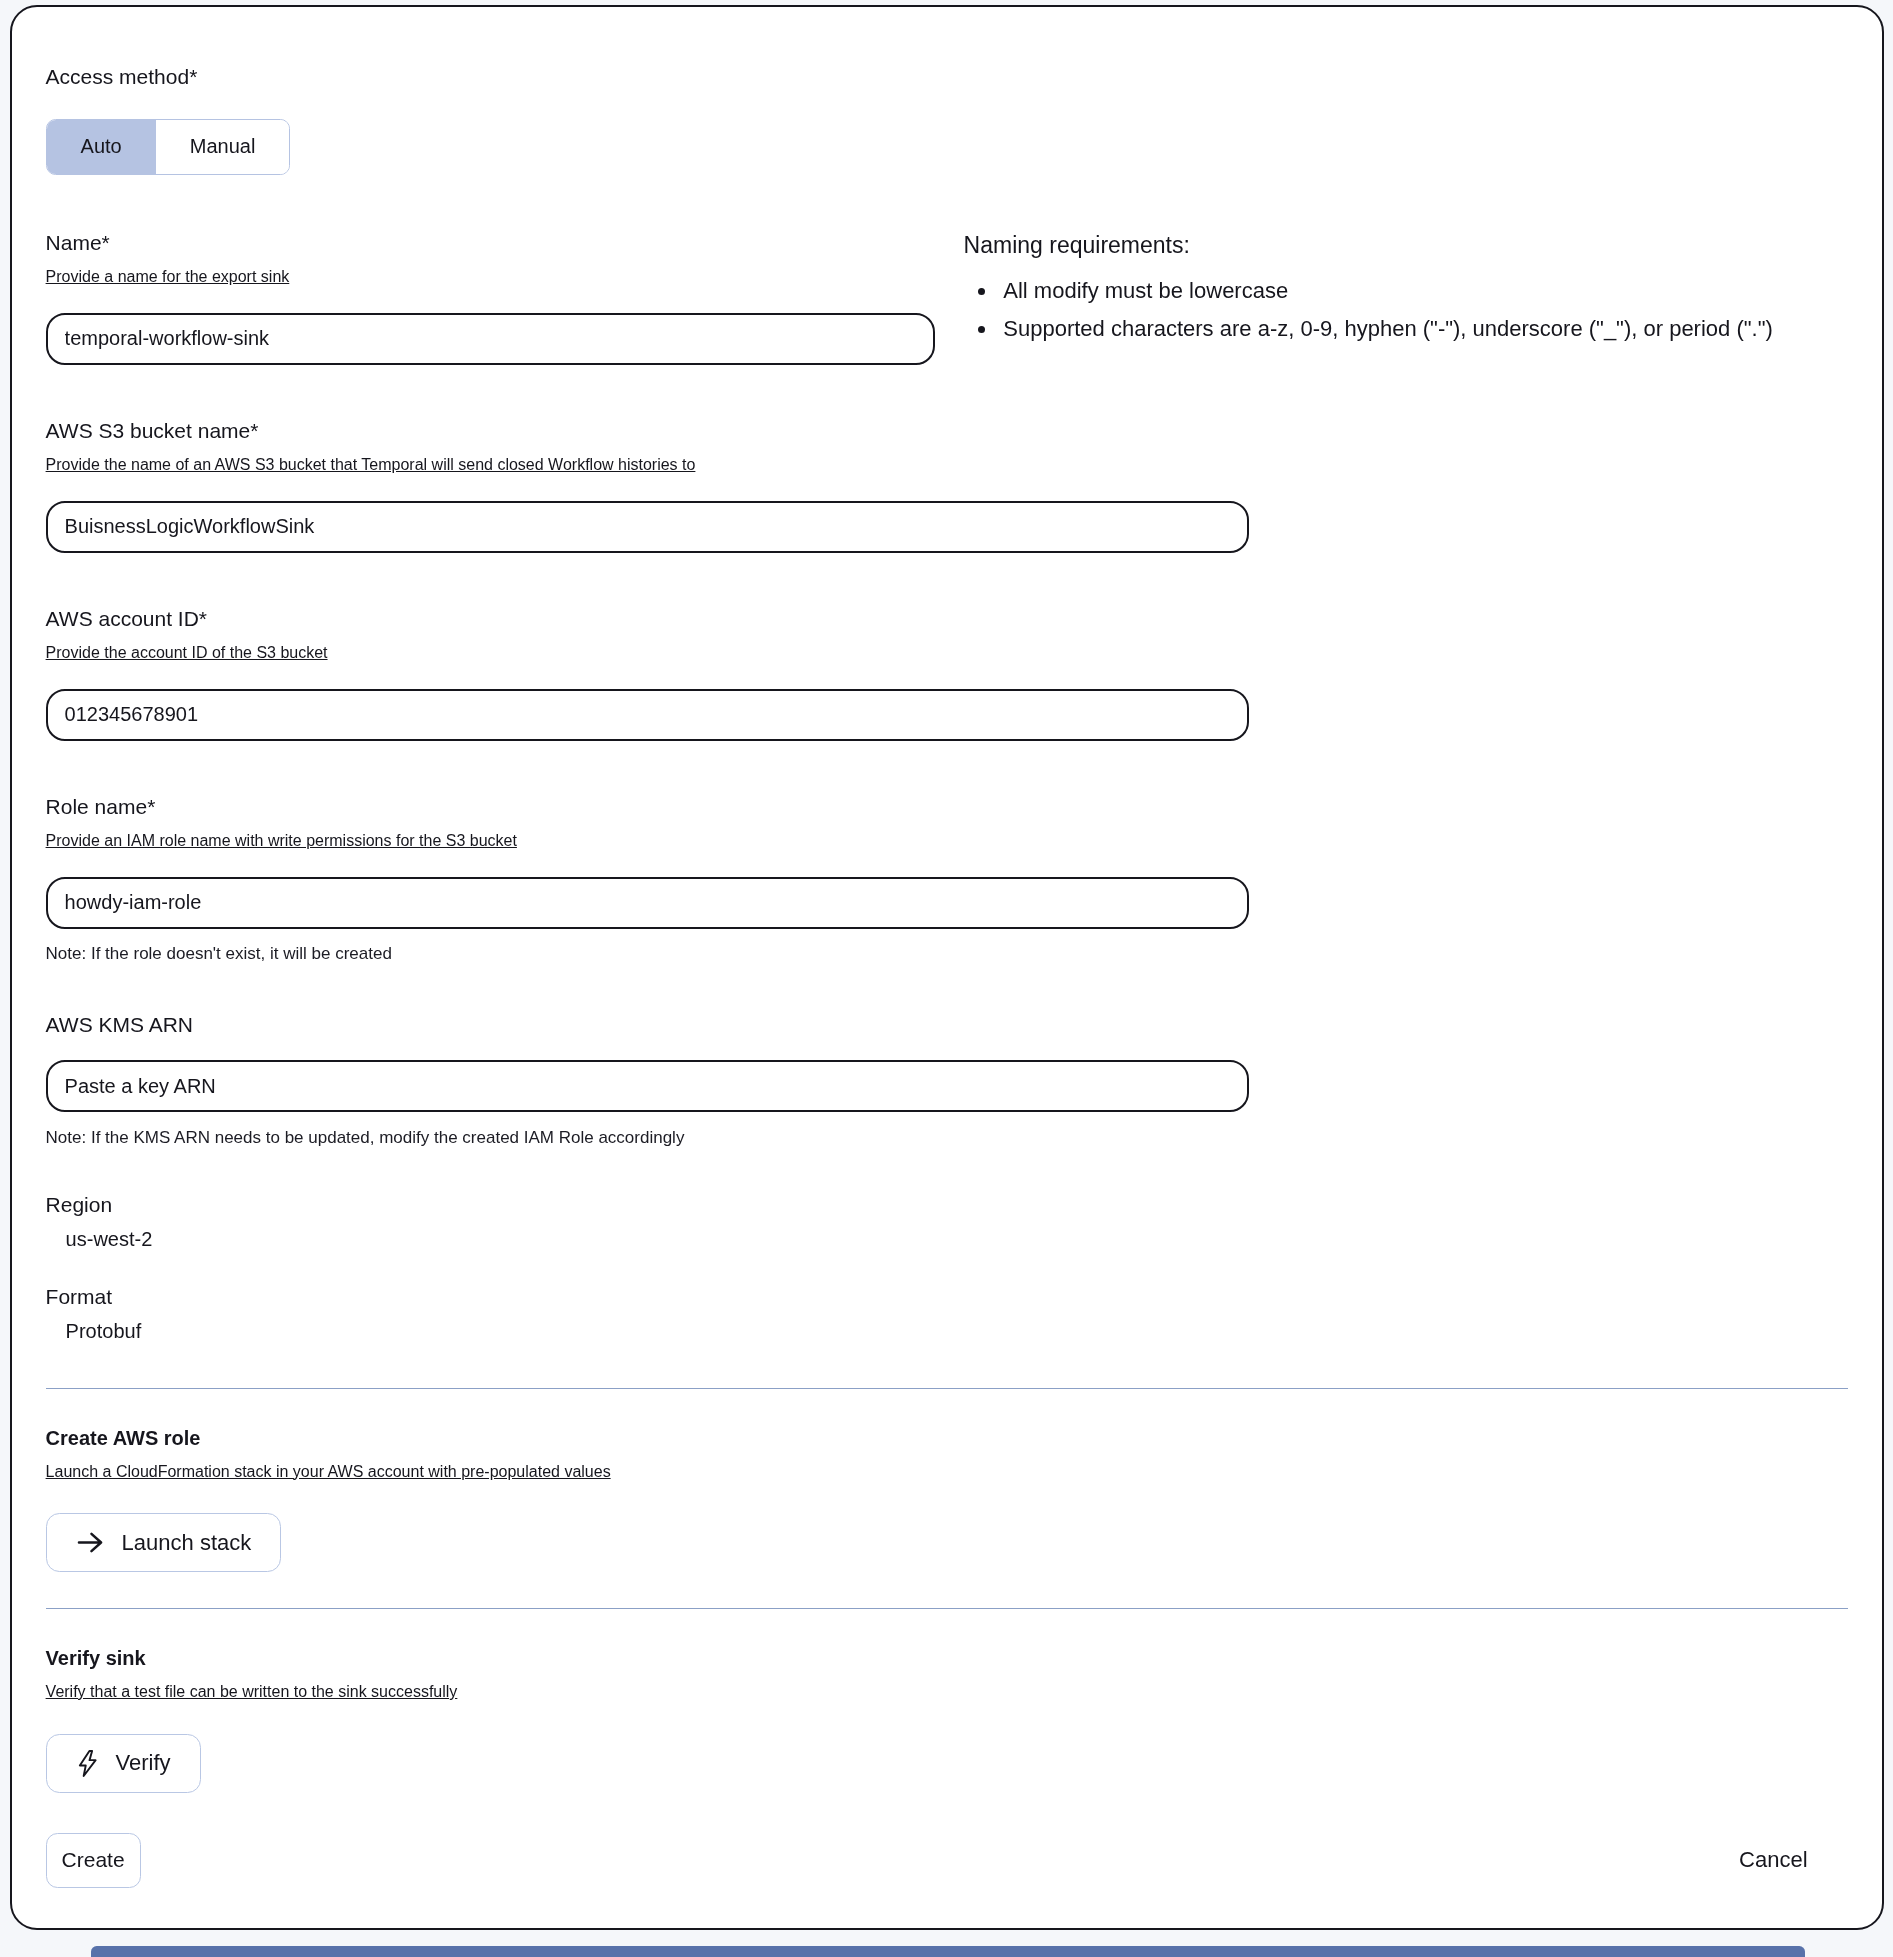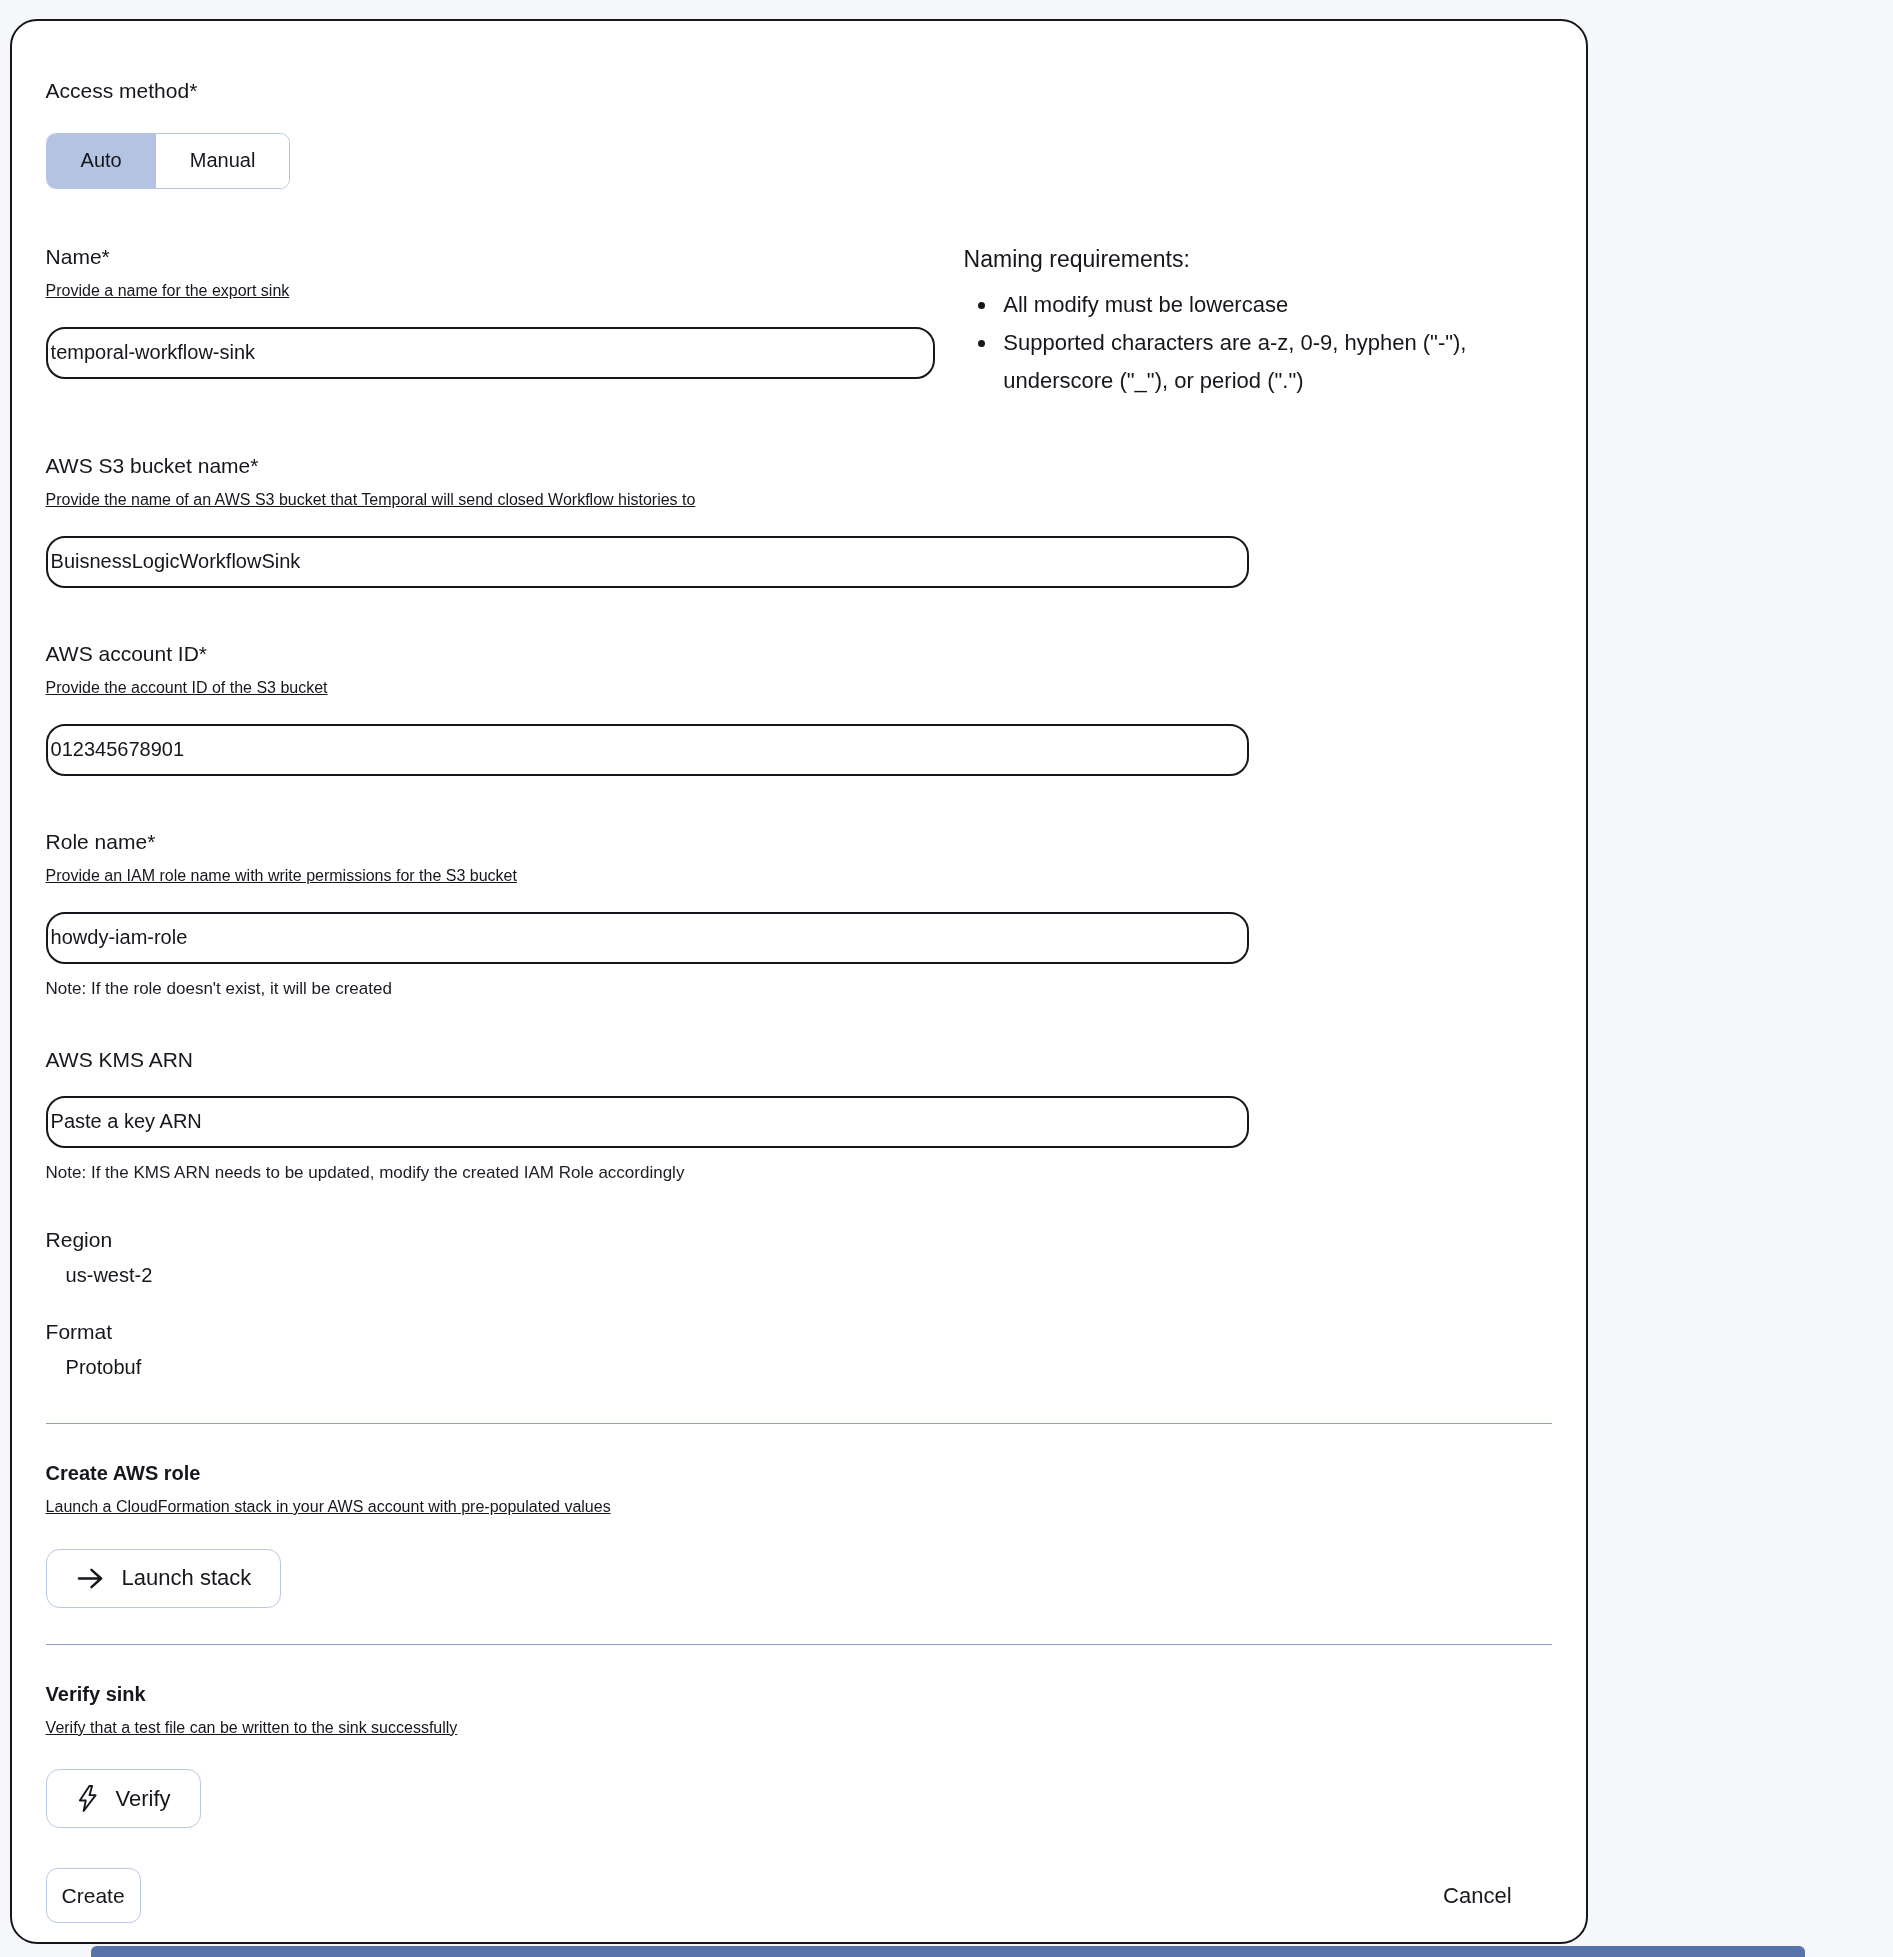--- a/index.html
+++ b/index.html
@@ -7,22 +7,22 @@
   body {
     width: 1894px; height: 1958px;
     background: #f5f7fa;
     font-family: "Liberation Sans", sans-serif;
     color: #16161d;
     position: relative;
     overflow: hidden;
   }
   .card {
     position: absolute;
-    left: 9.6px; top: 19px;
-    width: 1578px; height: 1925px;
+    left: 9.6px; top: 5px;
+    width: 1874px; height: 1925px;
     background: #ffffff;
     border: 2.9px solid #16161d;
     border-radius: 27px;
     padding: 54px 34px 0 34px;
     overflow: hidden;
   }
   .field-label { font-size: 21px; line-height: 32.5px; }
   .desc { font-size: 16px; line-height: 32.5px; margin-top: 2px; text-decoration: underline; }
   .note { font-size: 17px; line-height: 23px; margin-top: 13.4px; color: #1c1c24; }
 
@@ -44,21 +44,21 @@
     cursor: pointer;
     user-select: none;
   }
   .seg.selected { background: #b5c3e2; }
 
   .text-input {
     display: block;
     width: 1203px; height: 52px;
     border: 2.4px solid #16161d;
     border-radius: 19px;
-    padding: 0 3px;
+    padding: 0 17px;
     font-size: 20px;
     font-family: "Liberation Sans", sans-serif;
     color: #16161d;
     background: #fff;
     margin-top: 19px;
     outline: none;
   }
   .text-input::placeholder { color: #16161d; opacity: 1; }
   .text-input.narrow { width: 889px; }
 

